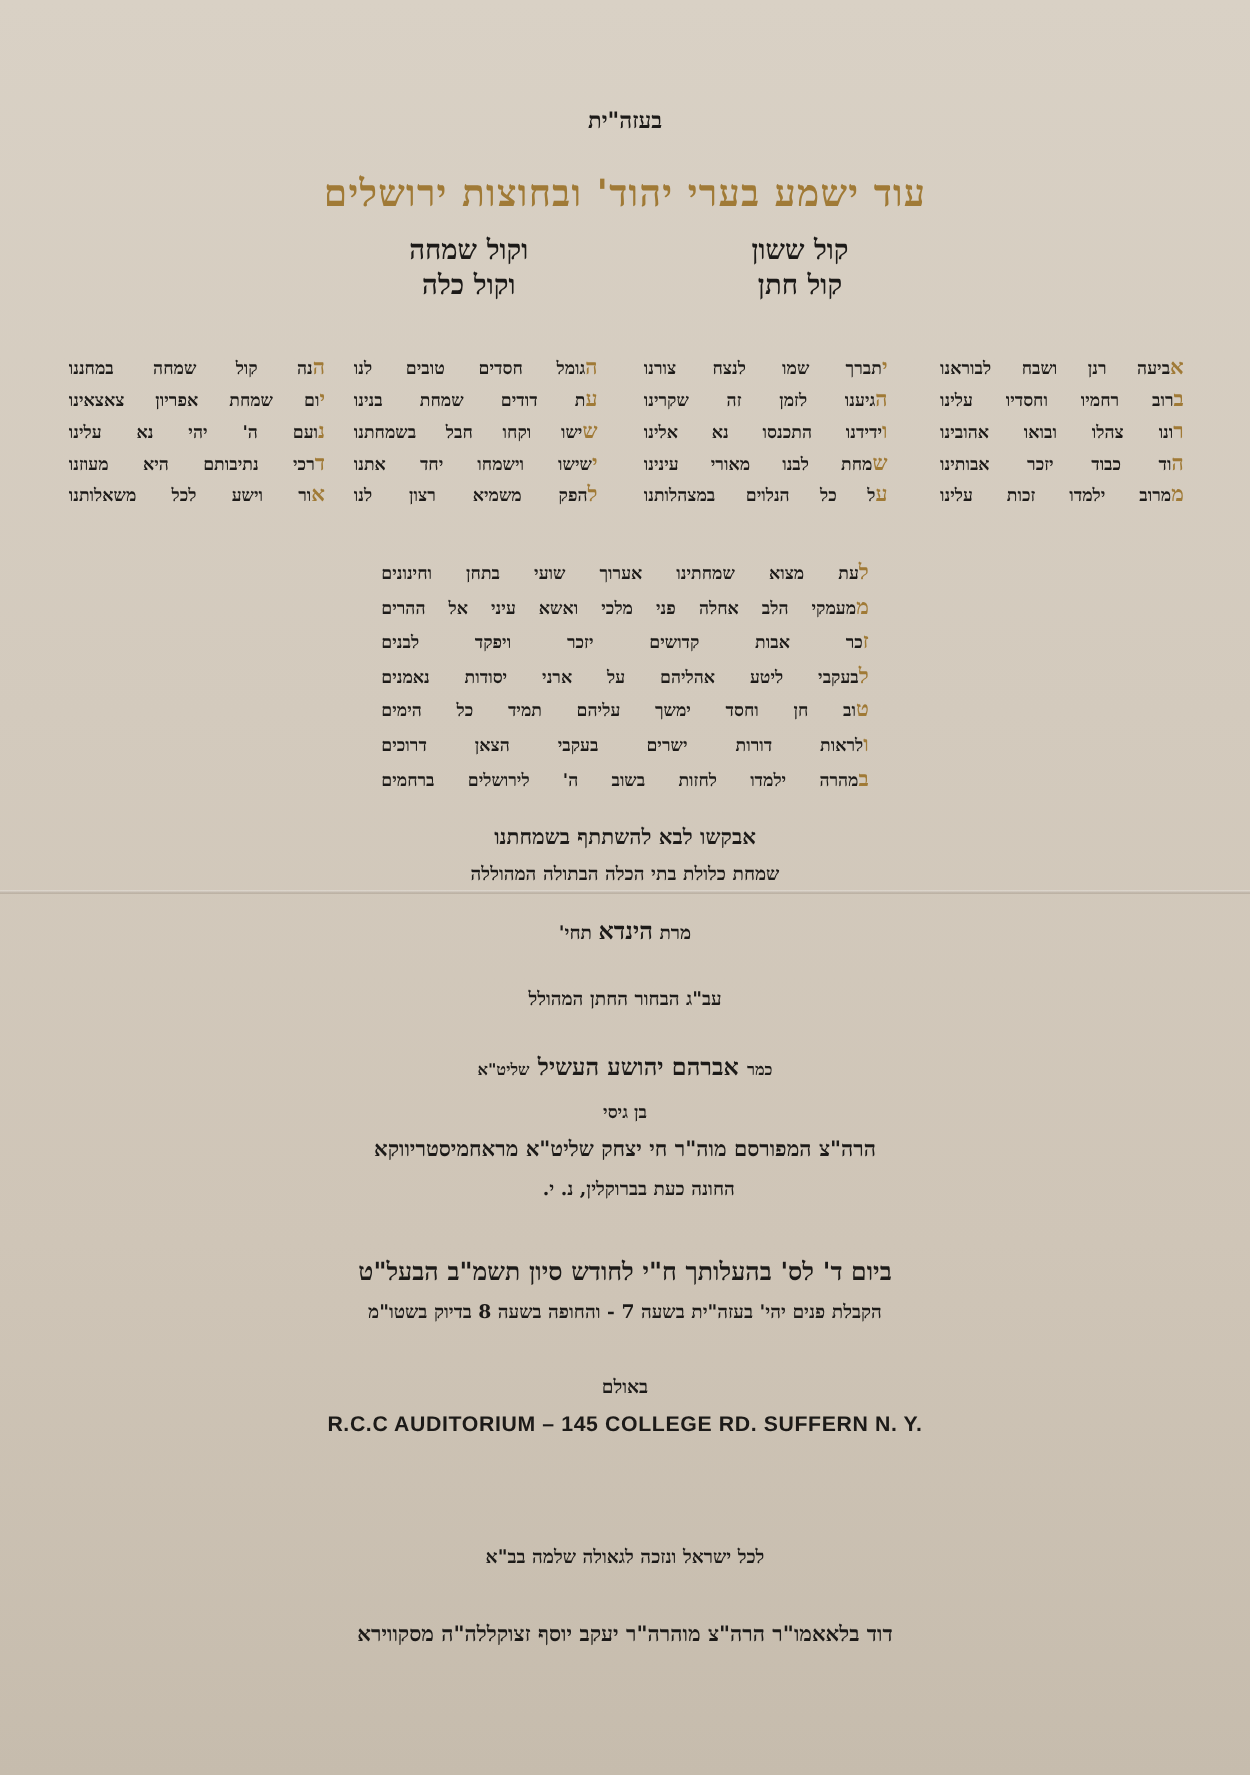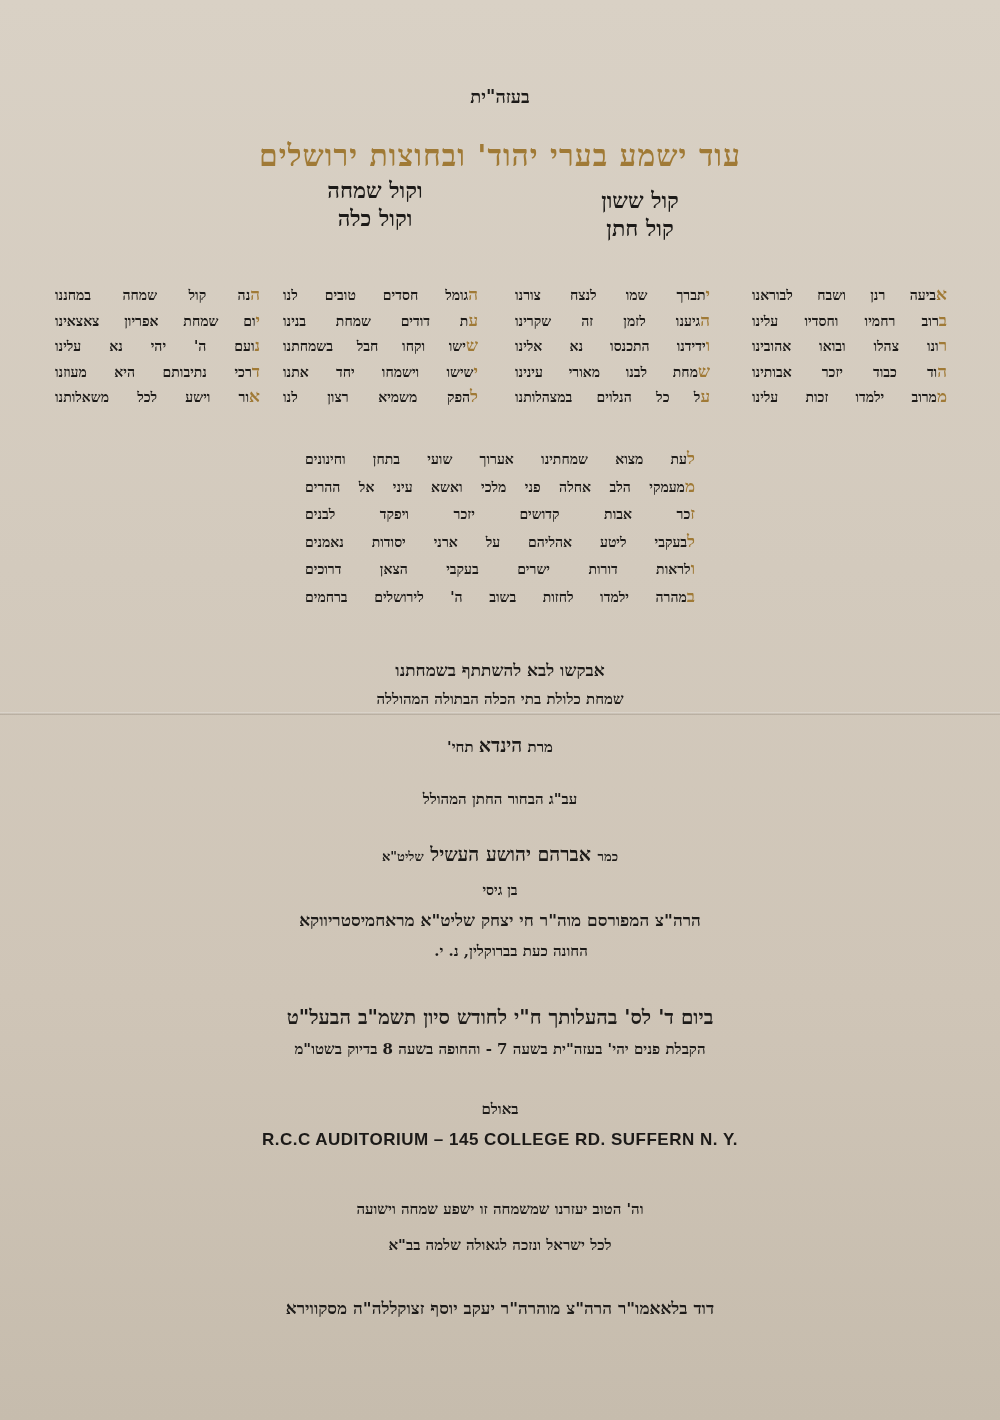--- a/index.html
+++ b/index.html
@@ -18,21 +18,21 @@
   }
   .fold {
     position: absolute; left: 0; width: 1000px; top: 712px; height: 3px;
     background: linear-gradient(180deg, rgba(255,255,255,0.35), rgba(120,105,90,0.35));
   }
   .center { position: absolute; left: 0; width: 1000px; text-align: center; }
   .bh { top: 86px; font-size: 18px; font-weight: bold; }
   .title { top: 138px; font-size: 30px; font-weight: bold; color: #a07a36; letter-spacing: 1px; }
   .kol { position: absolute; font-size: 22px; font-weight: bold; line-height: 28px; text-align: center; }
   .kol.right { left: 560px; width: 160px; top: 186px; }
-  .kol.left { left: 290px; width: 170px; top: 176px; }
+  .kol.left { left: 290px; width: 170px; top: 186px; }
   .acro-block { position: absolute; top: 282px; font-size: 14px; font-weight: bold; line-height: 24.6px; white-space: nowrap; }
   .acro-block div { text-align: justify; text-align-last: justify; }
   .c1 { left: 752px; width: 195px; }
   .c2 { left: 515px; width: 195px; }
   .c3 { left: 283px; width: 195px; }
   .c4 { left: 55px;  width: 205px; }
   .gold { color: #a07a36; font-size: 17px; }
   .poem { position: absolute; left: 305px; width: 390px; top: 445px; font-size: 14px; font-weight: bold; line-height: 26.6px; }
   .poem div { text-align: justify; text-align-last: justify; }
   .invite1 { top: 660px; font-size: 17px; font-weight: bold; }
@@ -98,20 +98,21 @@
     <div><span class="gold">נ</span><span>ועם ה' יהי נא עלינו</span></div>
     <div><span class="gold">ד</span><span>רכי נתיבותם היא מעוזנו</span></div>
     <div><span class="gold">א</span><span>ור וישע לכל משאלותנו</span></div>
   </div>
 
   <div class="poem">
     <div><span class="gold">ל</span><span>עת מצוא שמחתינו אערוך שועי בתחן וחינונים</span></div>
     <div><span class="gold">מ</span><span>מעמקי הלב אחלה פני מלכי ואשא עיני אל ההרים</span></div>
     <div><span class="gold">ז</span><span>כר אבות קדושים יזכר ויפקד לבנים</span></div>
     <div><span class="gold">ל</span><span>בעקבי ליטע אהליהם על ארני יסודות נאמנים</span></div>
+    <div><span class="gold">ט</span><span>וב חן וחסד ימשך עליהם תמיד כל הימים</span></div>
     <div><span class="gold">ו</span><span>לראות דורות ישרים בעקבי הצאן דרוכים</span></div>
     <div><span class="gold">ב</span><span>מהרה ילמדו לחזות בשוב ה' לירושלים ברחמים</span></div>
   </div>
 
   <div class="center invite1">אבקשו לבא להשתתף בשמחתנו</div>
   <div class="center invite2">שמחת כלולת בתי הכלה הבתולה המהוללה</div>
   <div class="center bride">
     <span>מרת</span>
     <span class="big">הינדא</span>
     <span>תחי'</span>
@@ -124,16 +125,15 @@
   </div>
   <div class="center bengissi">בן גיסי</div>
   <div class="center father">הרה"צ המפורסם מוה"ר חי יצחק שליט"א מראחמיסטריווקא</div>
   <div class="center residing">החונה כעת בברוקלין, נ. י.</div>
 
   <div class="center date">ביום ד' לס' בהעלותך ח"י לחודש סיון תשמ"ב הבעל"ט</div>
   <div class="center reception">הקבלת פנים יהי' בעזה"ית בשעה 7 - והחופה בשעה 8 בדיוק בשטו"מ</div>
   <div class="center hall">באולם</div>
   <div class="center address">R.C.C AUDITORIUM – 145 COLLEGE RD. SUFFERN N. Y.</div>
 
-  <div class="center bless1">וה' הטוב יעזרנו שמשמחה זו ישפע שמחה וישועה</div>
   <div class="center bless2">לכל ישראל ונזכה לגאולה שלמה בב"א</div>
   <div class="center sign">דוד בלאאמו"ר הרה"צ מוהרה"ר יעקב יוסף זצוקללה"ה מסקווירא</div>
 </div>
 
 </body></html>

